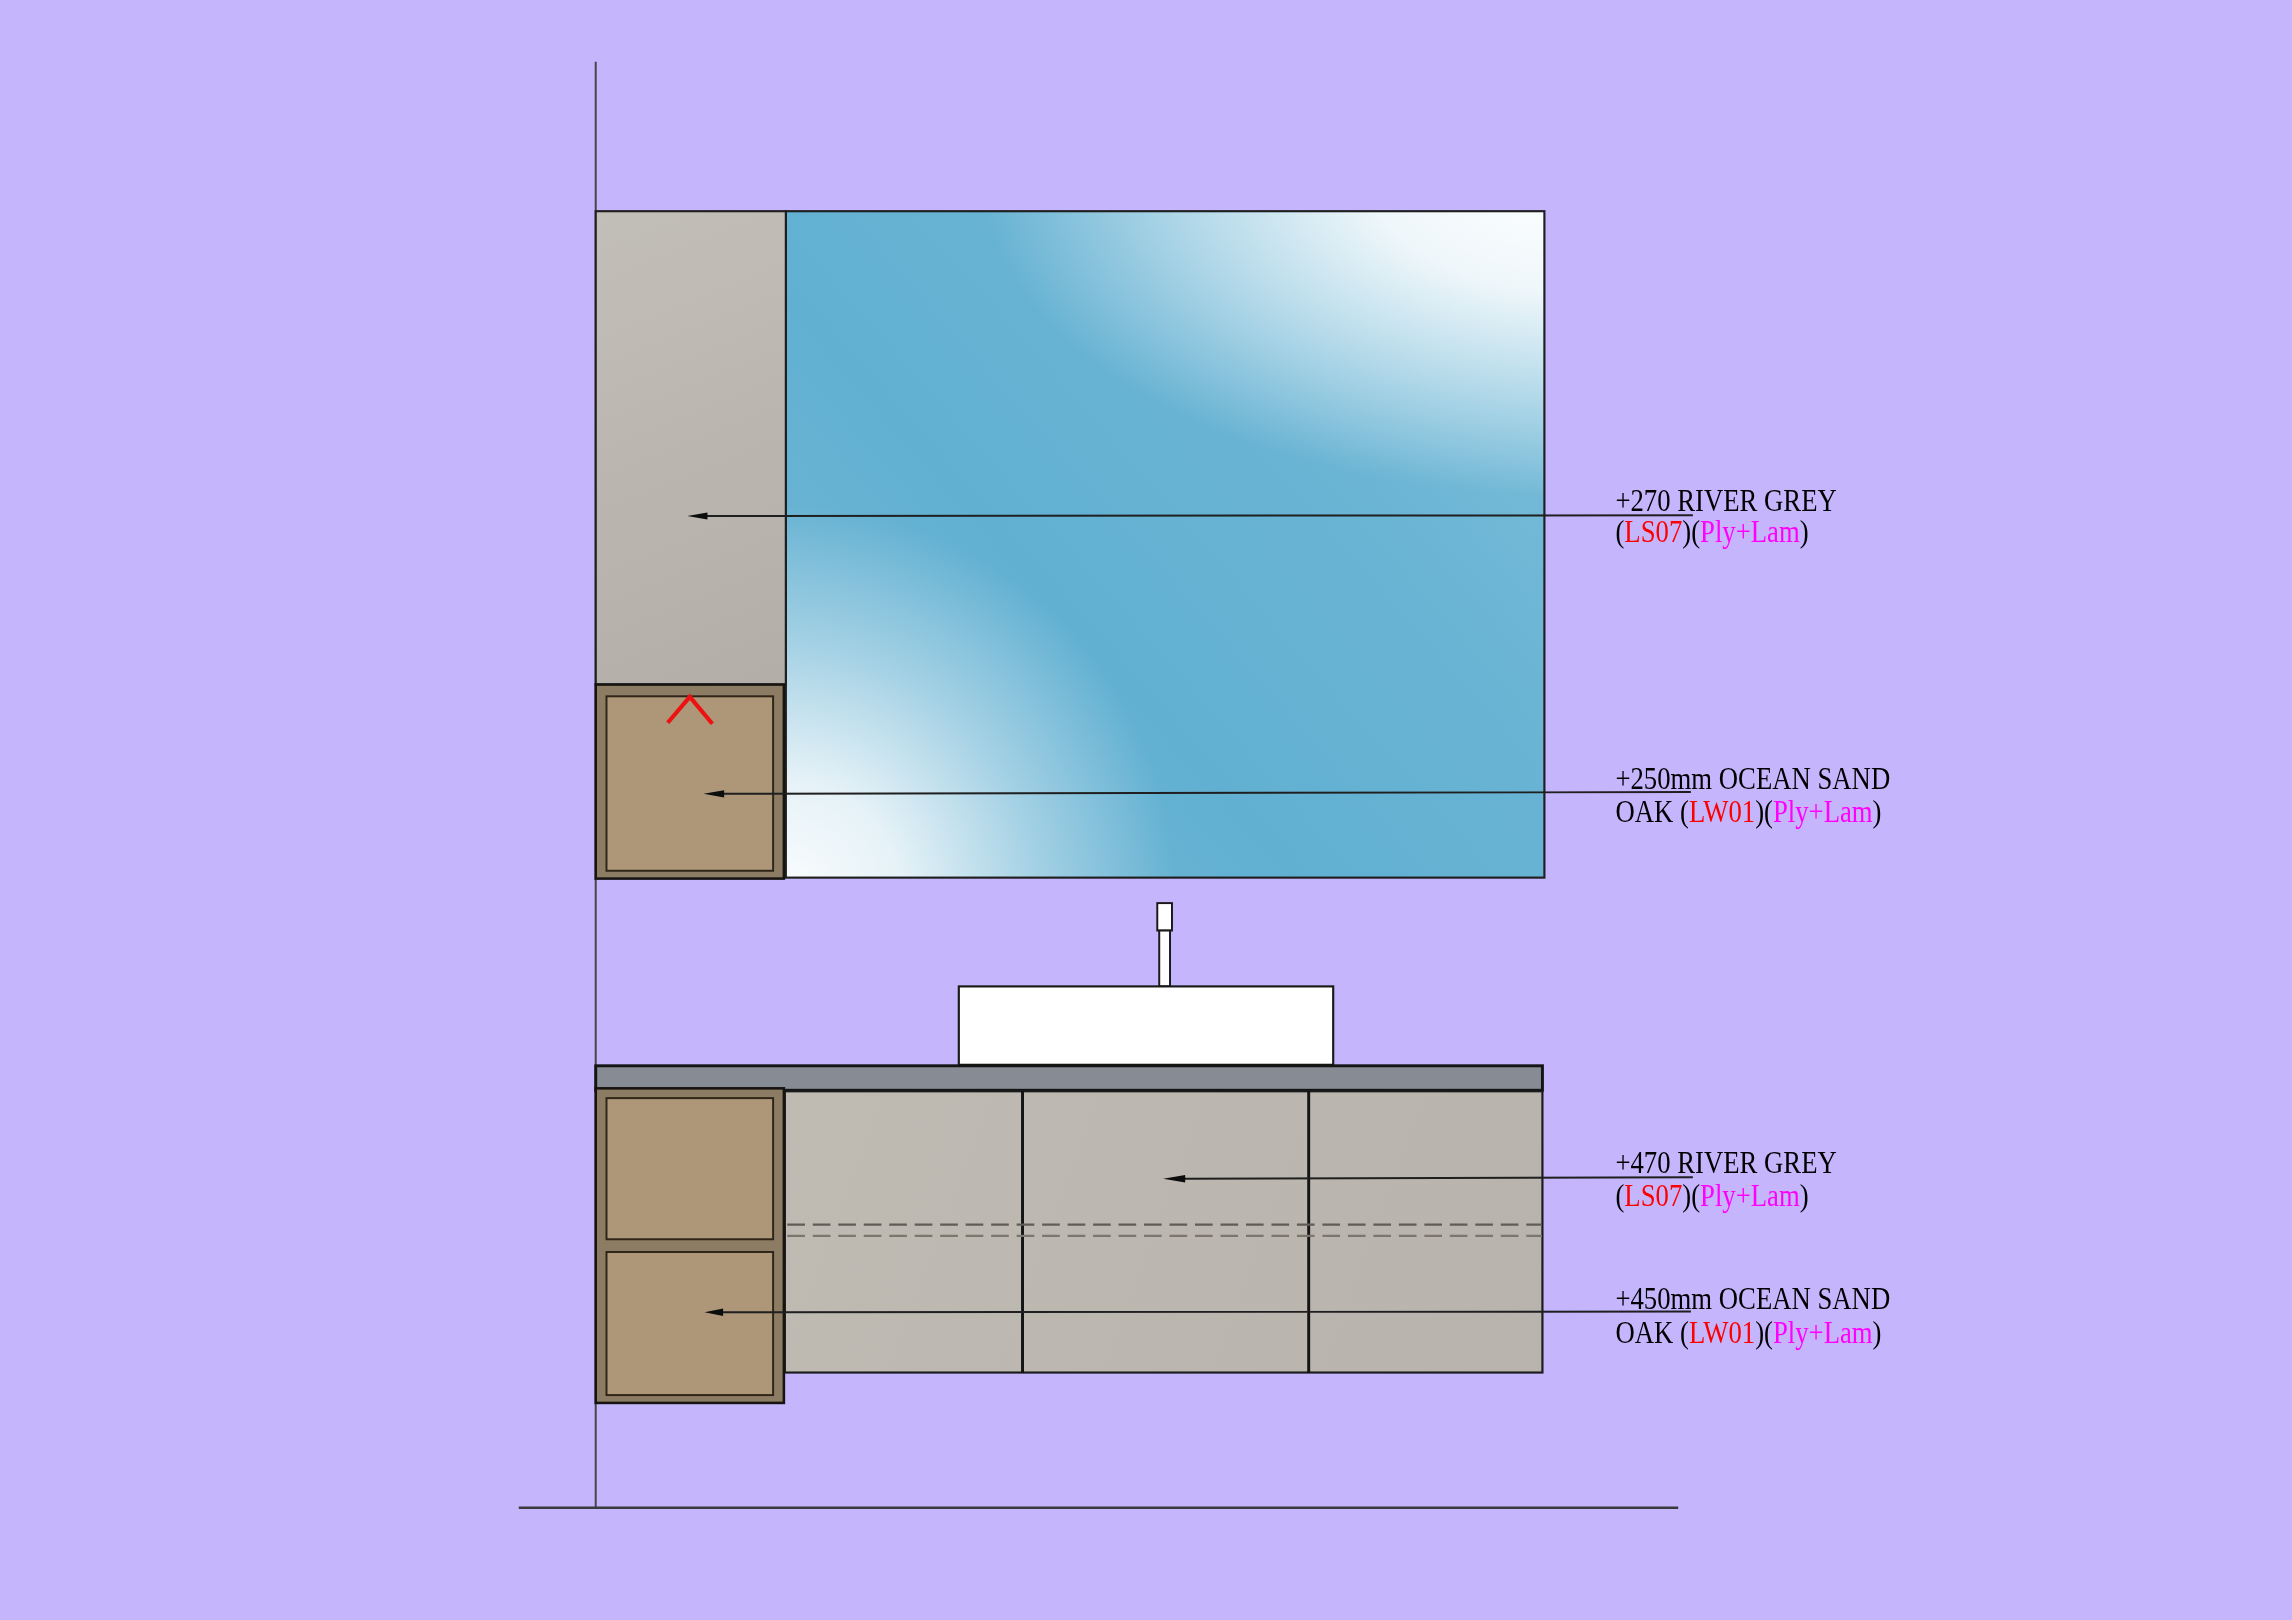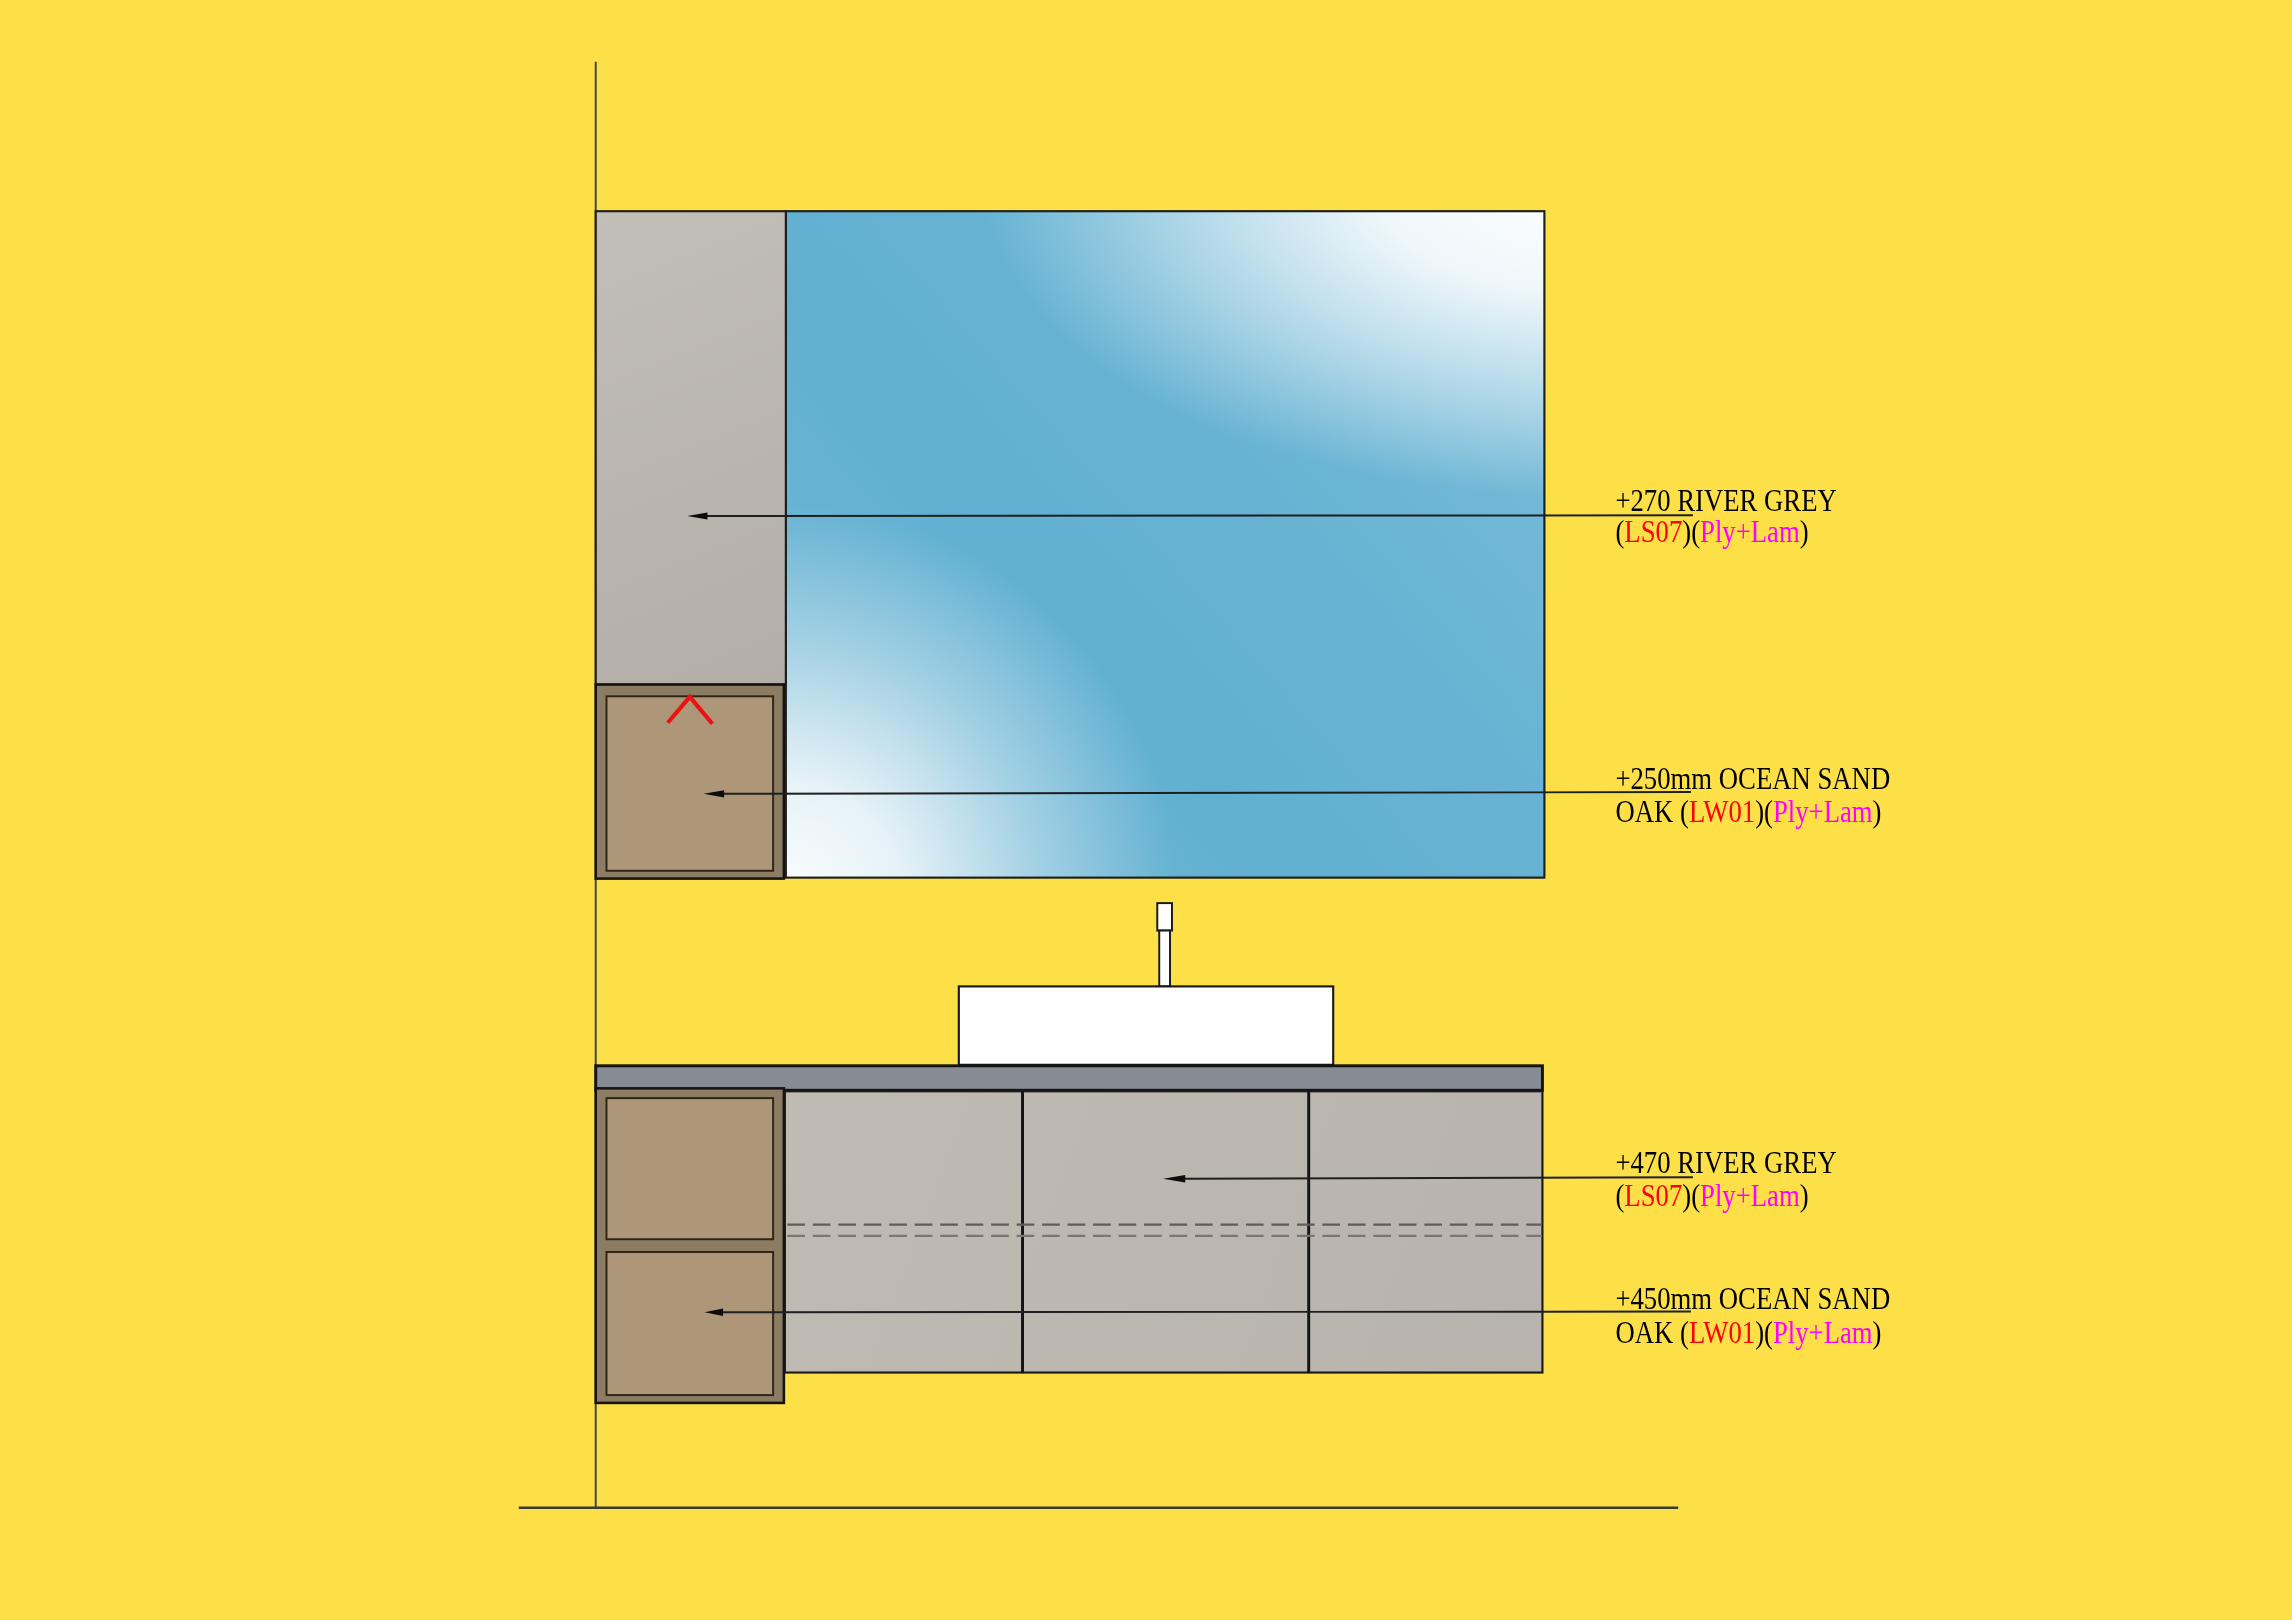--- a/index.html
+++ b/index.html
@@ -1,16 +1,16 @@
 <!DOCTYPE html>
 <html><head>
 <meta charset="utf-8">
 <style>
   html,body{margin:0;padding:0;background:#ffffff;}
-  .page{position:relative;width:2293px;height:1620px;background:#fde047;overflow:hidden;}
+  .page{position:relative;width:2293px;height:1620px;background:#c4b5fd;overflow:hidden;}
   svg text{font-family:"Liberation Serif", serif;font-size:33px;}
 </style>
 </head>
 <body>
 <div class="page">
 <svg width="2293" height="1620" viewBox="0 0 2339 1653" xmlns="http://www.w3.org/2000/svg">
   <defs>
     <linearGradient id="mir" gradientUnits="userSpaceOnUse" x1="1576" y1="215" x2="801" y2="896">
       <stop offset="0" stop-color="#7fc0db"></stop>
       <stop offset="0.33" stop-color="#6ab4d4"></stop>

